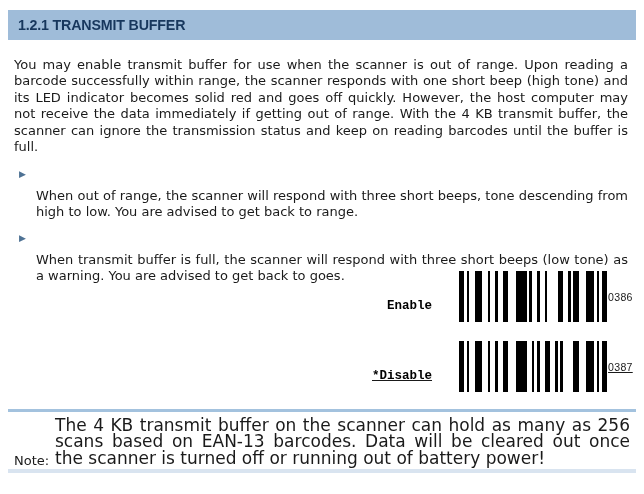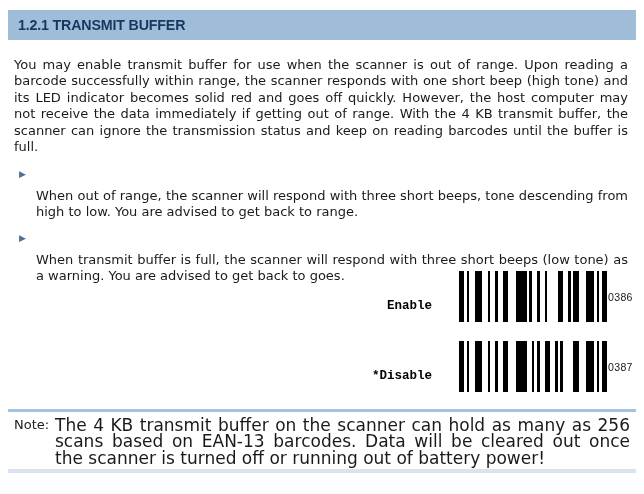--- a/index.html
+++ b/index.html
@@ -66,21 +66,21 @@
 
   
   .bc-row {
     position: absolute;
     left: 0; right: 10px;
     display: flex;
     justify-content: flex-end;
     align-items: center;
   }
   .bc-row-1 { top: 271px; }
-  .bc-row-2 { top: 341px; }
+  .bc-row-2 { top: 341px; text-decoration: underline; }
   .bc-label {
     font-family: "Liberation Mono", "DejaVu Sans Mono", monospace;
     font-weight: bold;
     font-size: 12.5px;
     line-height: 14px;
     padding-top: 19px;
     margin-right: 27px;
     color: #000000;
     white-space: nowrap;
   }
@@ -111,20 +111,21 @@
   .note-content {
     position: absolute;
     left: 8px; right: 8px; top: 417px;
     display: flex;
     padding: 0 6px;
   }
   .note-label {
     flex: 0 0 41px;
     font-size: 13px;
     line-height: 16.4px;
+    margin-top: 36px;
   }
   .note-text {
     flex: 1;
     font-size: 17px;
     line-height: 16.4px;
     text-align: justify;
   }
 </style>
 </head>
 <body>

